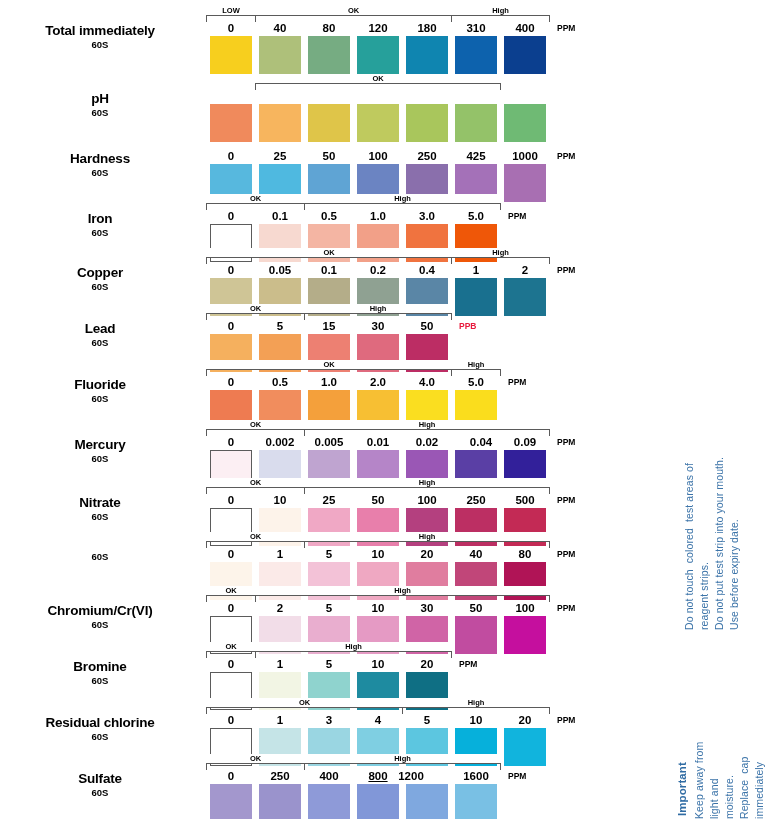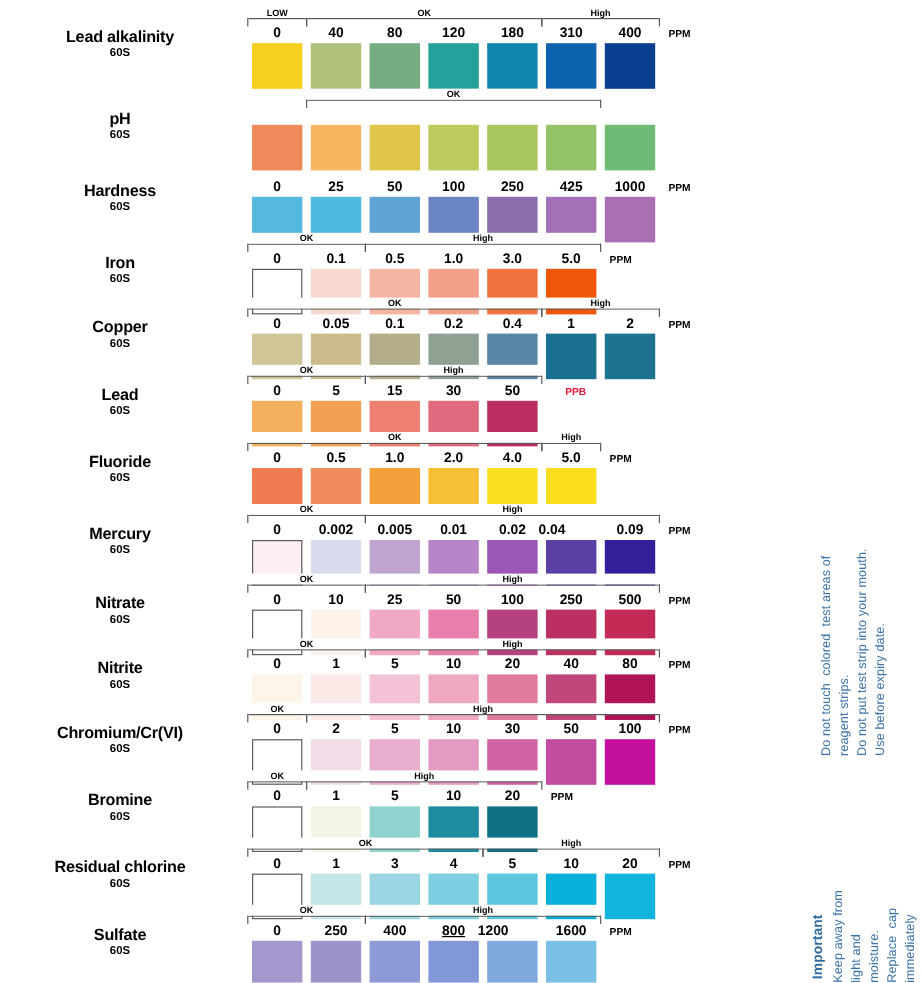--- a/index.html
+++ b/index.html
@@ -128,21 +128,21 @@
   
   .unit {
     position: absolute;
     top: 13px;
     font-size: 8.5px;
     font-weight: bold;
     color: #000;
     line-height: 14px;
     white-space: nowrap;
   }
-  .unit.ppb { color: #e8193c; margin-left: 12px; }
+  .unit.ppb { color: #e8193c; }
 
   
   #notes {
     position: absolute;
     left: 672px;
     top: 0;
     width: 97px;
     height: 819px;
   }
   .note-block {
@@ -162,21 +162,21 @@
     color: #2f6ba3;
   }
 </style>
 </head>
 <body>
 
 <div id="page">
   <div id="chart">
       <div class="row" style="top: 8px;">
         <div class="row-name">
-          <div class="row-title">Lead alkalinity</div>
+          <div class="row-title">Total immediately</div>
           <div class="row-sub">60S</div>
         </div>
         <div class="brackets">
           <div class="bracket" style="left: -4px; width: 50px;">
             <span class="bracket-label">LOW</span>
           </div>
           <div class="bracket" style="left: 45px; width: 197px;">
             <span class="bracket-label">OK</span>
           </div>
           <div class="bracket" style="left: 241px; width: 99px;">
@@ -384,21 +384,21 @@
           <div class="bracket" style="left: 94px; width: 246px;">
             <span class="bracket-label">High</span>
           </div>
         </div>
         <div class="values">
           <div class="value" style="left: 0px; width: 42px;">0</div>
           <div class="value" style="left: 49px; width: 42px;">0.002</div>
           <div class="value" style="left: 98px; width: 42px;">0.005</div>
           <div class="value" style="left: 147px; width: 42px;">0.01</div>
           <div class="value" style="left: 196px; width: 42px;">0.02</div>
-          <div class="value" style="left: 229px; width: 42px;">0.04</div>
+          <div class="value" style="left: 250px; width: 42px;">0.04</div>
           <div class="value" style="left: 294px; width: 42px;">0.09</div>
         </div>
         <div class="swatches">
           <div class="swatch outline" style="left: 0px; width: 42px; background: rgb(252, 239, 243);"></div>
           <div class="swatch" style="left: 49px; width: 42px; background: rgb(217, 220, 237);"></div>
           <div class="swatch" style="left: 98px; width: 42px; background: rgb(191, 164, 208);"></div>
           <div class="swatch" style="left: 147px; width: 42px; background: rgb(181, 133, 200);"></div>
           <div class="swatch" style="left: 196px; width: 42px; background: rgb(154, 87, 181);"></div>
           <div class="swatch" style="left: 245px; width: 42px; background: rgb(90, 63, 165);"></div>
           <div class="swatch" style="left: 294px; width: 42px; background: rgb(50, 32, 154);"></div>
@@ -433,21 +433,20 @@
           <div class="swatch" style="left: 98px; width: 42px; background: rgb(240, 168, 197);"></div>
           <div class="swatch" style="left: 147px; width: 42px; background: rgb(232, 127, 171);"></div>
           <div class="swatch" style="left: 196px; width: 42px; background: rgb(180, 64, 127);"></div>
           <div class="swatch" style="left: 245px; width: 42px; background: rgb(188, 47, 99);"></div>
           <div class="swatch" style="left: 294px; width: 42px; background: rgb(195, 42, 85);"></div>
         </div>
         <div class="unit" style="left: 557px;">PPM</div>
       </div>
       <div class="row" style="top: 534px;">
         <div class="row-name">
-          <div class="row-title">Nitrite</div>
           <div class="row-sub">60S</div>
         </div>
         <div class="brackets">
           <div class="bracket" style="left: -4px; width: 99px;">
             <span class="bracket-label">OK</span>
           </div>
           <div class="bracket" style="left: 94px; width: 246px;">
             <span class="bracket-label">High</span>
           </div>
         </div>

